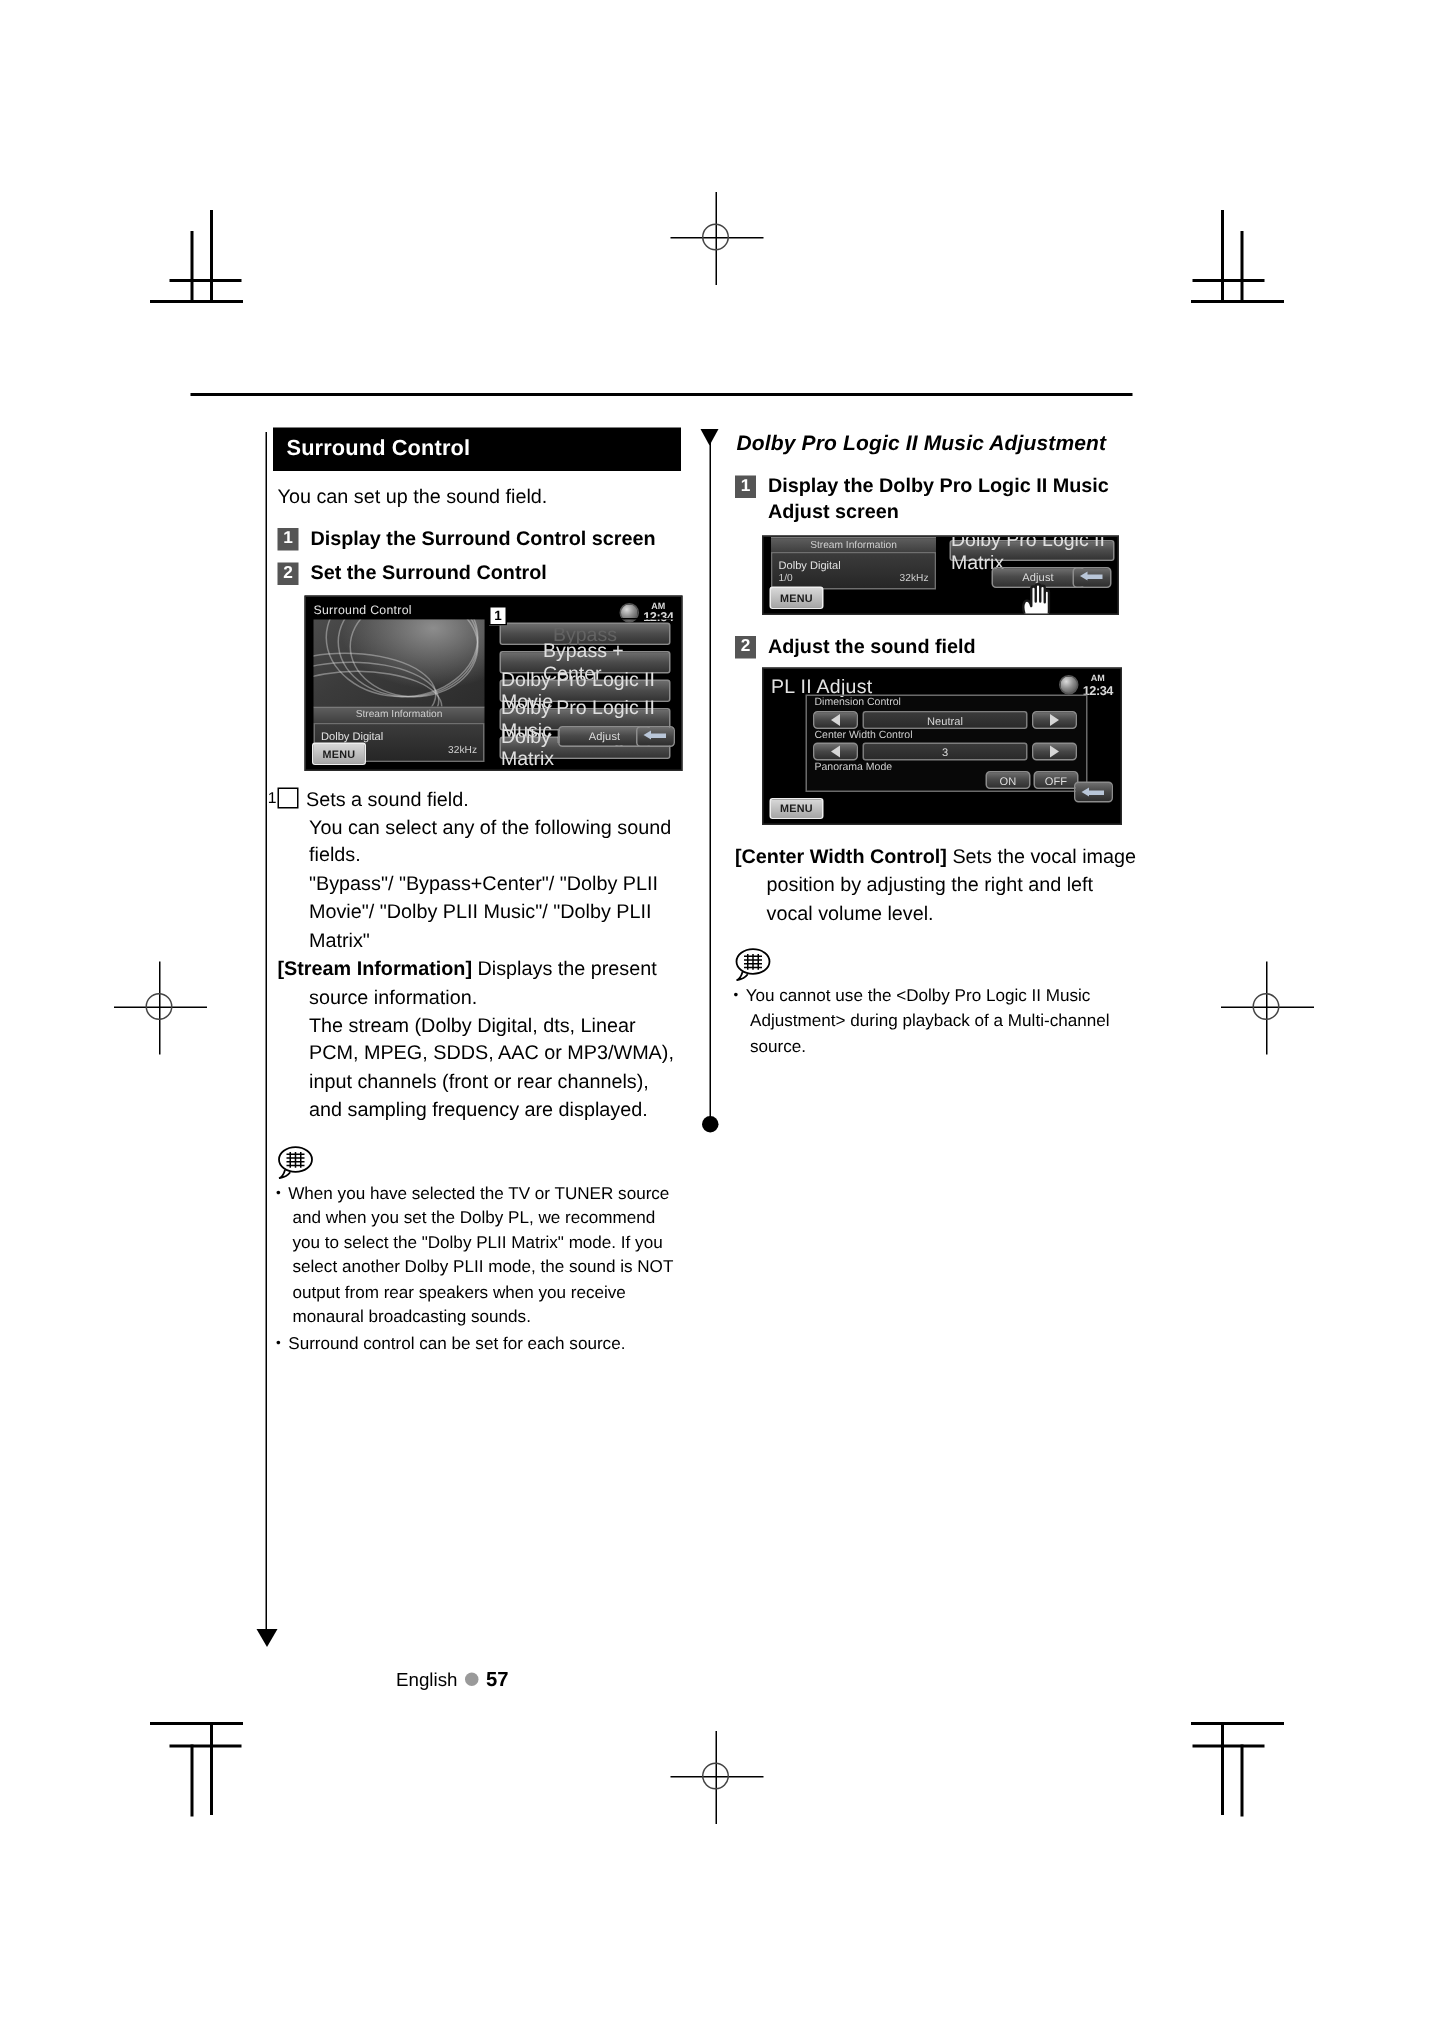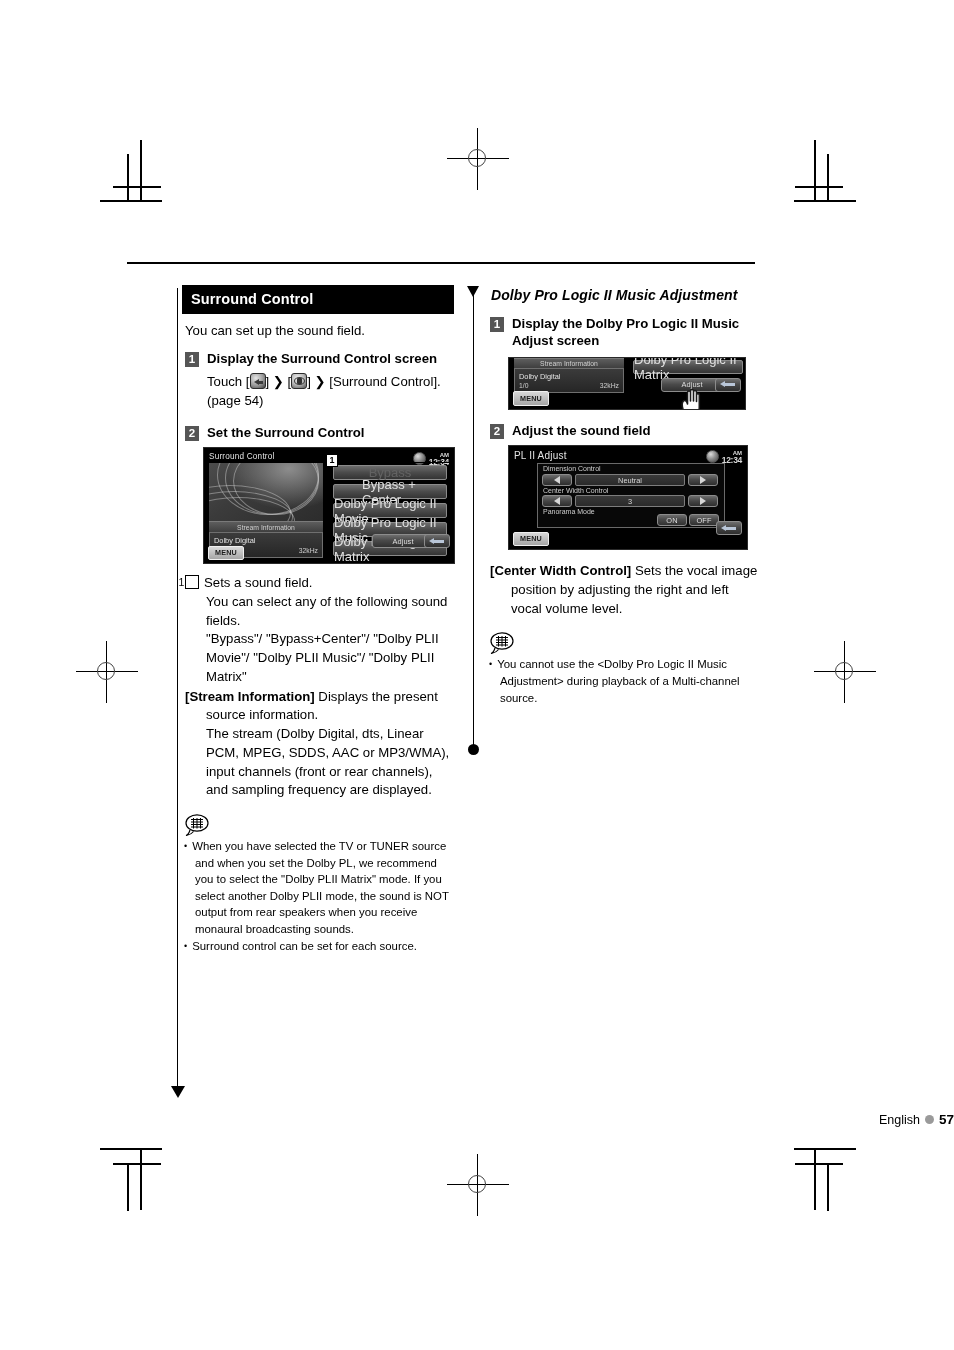--- a/index.html
+++ b/index.html
@@ -261,21 +261,21 @@
     width: 13px; height: 13px;
     border-radius: 50%;
     background: radial-gradient(circle at 35% 30%, #dcdcdc 0%, #8e8e8e 45%, #3e3e3e 100%);
     border: 1px solid #555;
     box-sizing: border-box;
   }
   .clock-txt {
     color: #d8d8d8;
     font-size: 6px;
     line-height: 6.5px;
-    text-align: right;
+    text-align: center;
     font-weight: bold;
   }
   .clock-txt .big { font-size: 8.5px; letter-spacing: -.3px; display:block; }
 
   .dev-btn {
     position: absolute;
     background: linear-gradient(#6e6e6e, #4a4a4a 45%, #313131);
     border: 1px solid #8c8c8c;
     border-radius: 3px;
     color: #dedede;
@@ -450,21 +450,21 @@
   }
 
   
   .hand { position: absolute; }
 
   
   .footer {
     position: absolute;
     left: 0; top: 1112px;
     width: 954px;
-    text-align: right;
+    text-align: left;
     font-size: 12.5px;
   }
   .footer .inner {
     display: inline-block;
     margin-left: 264px;
   }
   .footer .dot {
     display: inline-block;
     width: 9px; height: 9px;
     border-radius: 50%;
@@ -529,23 +529,20 @@
 
   <div class="section-bar">Surround Control</div>
 
   <div class="intro">You can set up the sound field.</div>
 
   <div class="step">
     <div class="step-num">1</div>
     <div class="step-text">Display the Surround Control screen</div>
   </div>
 
-  <div class="touch-line">
-    <span>Touch [</span><span class="ic ic-back"></span><span>] ❯ [</span><span class="ic ic-sound"></span><span>] ❯ [Surround Control]. (page 54)</span>
-  </div>
 
   <div class="step">
     <div class="step-num">2</div>
     <div class="step-text">Set the Surround Control</div>
   </div>
 
   <div class="device" style="width:252px; height:117px; margin:6px 0 0 21px;">
     <div class="dev-title" style="left:5px; top:4px;">Surround Control</div>
     <div class="dev-clock">
       <div class="globe"></div>
@@ -651,21 +648,21 @@
       </svg>
     </div>
   </div>
 
   <div class="step" style="margin-top:12px;">
     <div class="step-num">2</div>
     <div class="step-text">Adjust the sound field</div>
   </div>
 
   <div class="device" style="width:240px; height:105px; margin:6px 0 0 21px;">
-    <div class="dev-title" style="left:5px; top:4px; font-size:10px;">PL II Adjust</div>
+    <div class="dev-title" style="left:5px; top:4px; font-size:13px;">PL II Adjust</div>
     <div class="dev-clock">
       <div class="globe"></div>
       <div class="clock-txt">
         <span>AM</span>
         <span class="big">12:34</span>
       </div>
     </div>
 
     <div style="position:absolute; left:28px; top:17px; width:186px; height:63px; border:1px solid #6a6a6a; background:rgba(255,255,255,.03);"></div>
 

